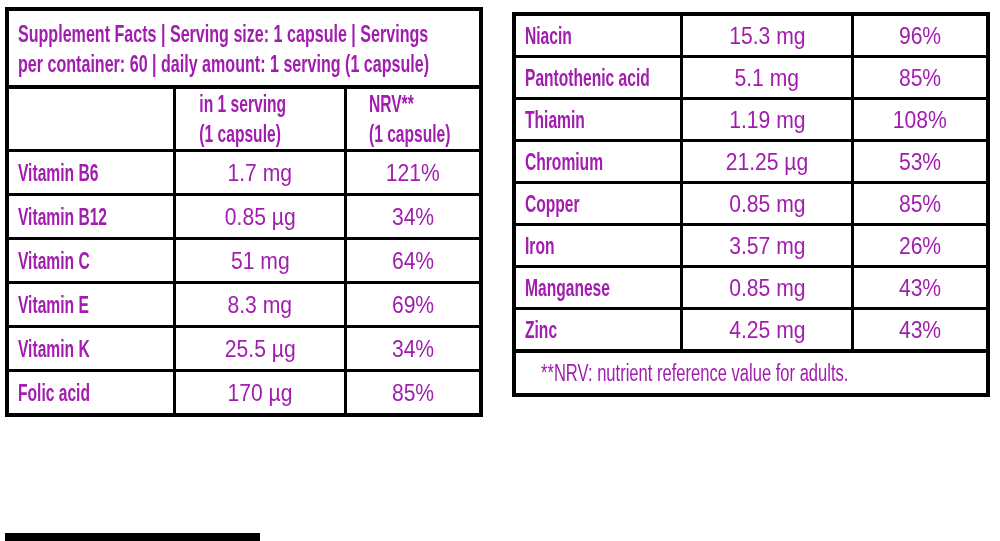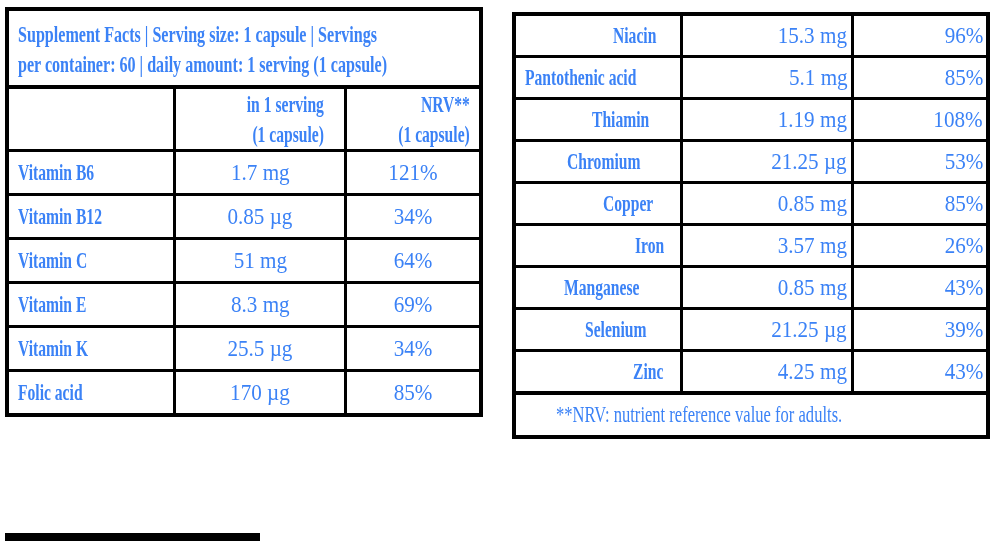--- a/index.html
+++ b/index.html
@@ -1,36 +1,36 @@
 <!DOCTYPE html>
 <html><head>
 <meta charset="utf-8">
 <style>
   html,body{margin:0;padding:0;background:#ffffff;}
   .canvas{
     position:relative;width:1000px;height:541px;overflow:hidden;
-    background:#ffffff;color:#3b82f6;
-    font-family:Liberation Serif, serif;
+    background:#ffffff;color:#a21caf;
+    font-family:Liberation Sans, sans-serif;
   }
   table{border-collapse:collapse;table-layout:fixed;}
   .facts td{
     border:3px solid #000;vertical-align:middle;padding:0;overflow:hidden;
   }
   
   .left-wrap{position:absolute;left:5px;top:7px;width:478px;height:534px;overflow:hidden;}
   .left-wrap table{width:478px;border:4px solid #000;}
   
   .right-table{position:absolute;left:512px;top:12px;width:478px;border:4px solid #000;}
 
   td.name{text-align:left;padding-left:9px;}
   td.val,td.pct{text-align:center;}
   .left-wrap td{height:41px;}
   td.title-cell{height:72px;border-bottom:4px solid #000;padding:2px 4px 0 9px;text-align:left;}
-  td.colhead{height:60px;text-align:right;padding-left:32px;}
-  .right-table td{height:39px;text-align:right;}
+  td.colhead{height:60px;text-align:left;}
+  .right-table td{height:39px;}
   td.foot-cell{height:40px;border-top:4px solid #000;text-align:center;padding-left:8px;}
 
   
   .ct{display:inline-block;white-space:pre;transform-origin:0 50%;}
   .ct-c{display:inline-block;white-space:pre;transform-origin:50% 50%;}
   .t-title{font-weight:bold;font-size:24px;line-height:1.27;transform:scaleX(0.67);}
   .t-name{font-weight:bold;font-size:24px;transform:scaleX(0.65);}
   .t-colhead{font-weight:bold;font-size:24px;line-height:1.25;transform:scaleX(0.65);}
   .t-val{font-weight:normal;font-size:24px;transform:scaleX(0.88);}
   .t-foot{font-weight:normal;font-size:23px;transform:scaleX(0.72);}
@@ -140,25 +140,20 @@
       <td class="name"><span class="ct t-name">Iron</span></td>
       <td class="val"><span class="ct-c t-val">3.57 mg</span></td>
       <td class="pct"><span class="ct-c t-val">26%</span></td>
     </tr>
     <tr>
       <td class="name"><span class="ct t-name">Manganese</span></td>
       <td class="val"><span class="ct-c t-val">0.85 mg</span></td>
       <td class="pct"><span class="ct-c t-val">43%</span></td>
     </tr>
     <tr>
-      <td class="name"><span class="ct t-name">Selenium</span></td>
-      <td class="val"><span class="ct-c t-val">21.25 µg</span></td>
-      <td class="pct"><span class="ct-c t-val">39%</span></td>
-    </tr>
-    <tr>
       <td class="name"><span class="ct t-name">Zinc</span></td>
       <td class="val"><span class="ct-c t-val">4.25 mg</span></td>
       <td class="pct"><span class="ct-c t-val">43%</span></td>
     </tr>
     <tr>
       <td class="foot-cell" colspan="3">
         <span class="ct t-foot">**NRV: nutrient reference value for adults.</span>
       </td>
     </tr>
   </tbody>

